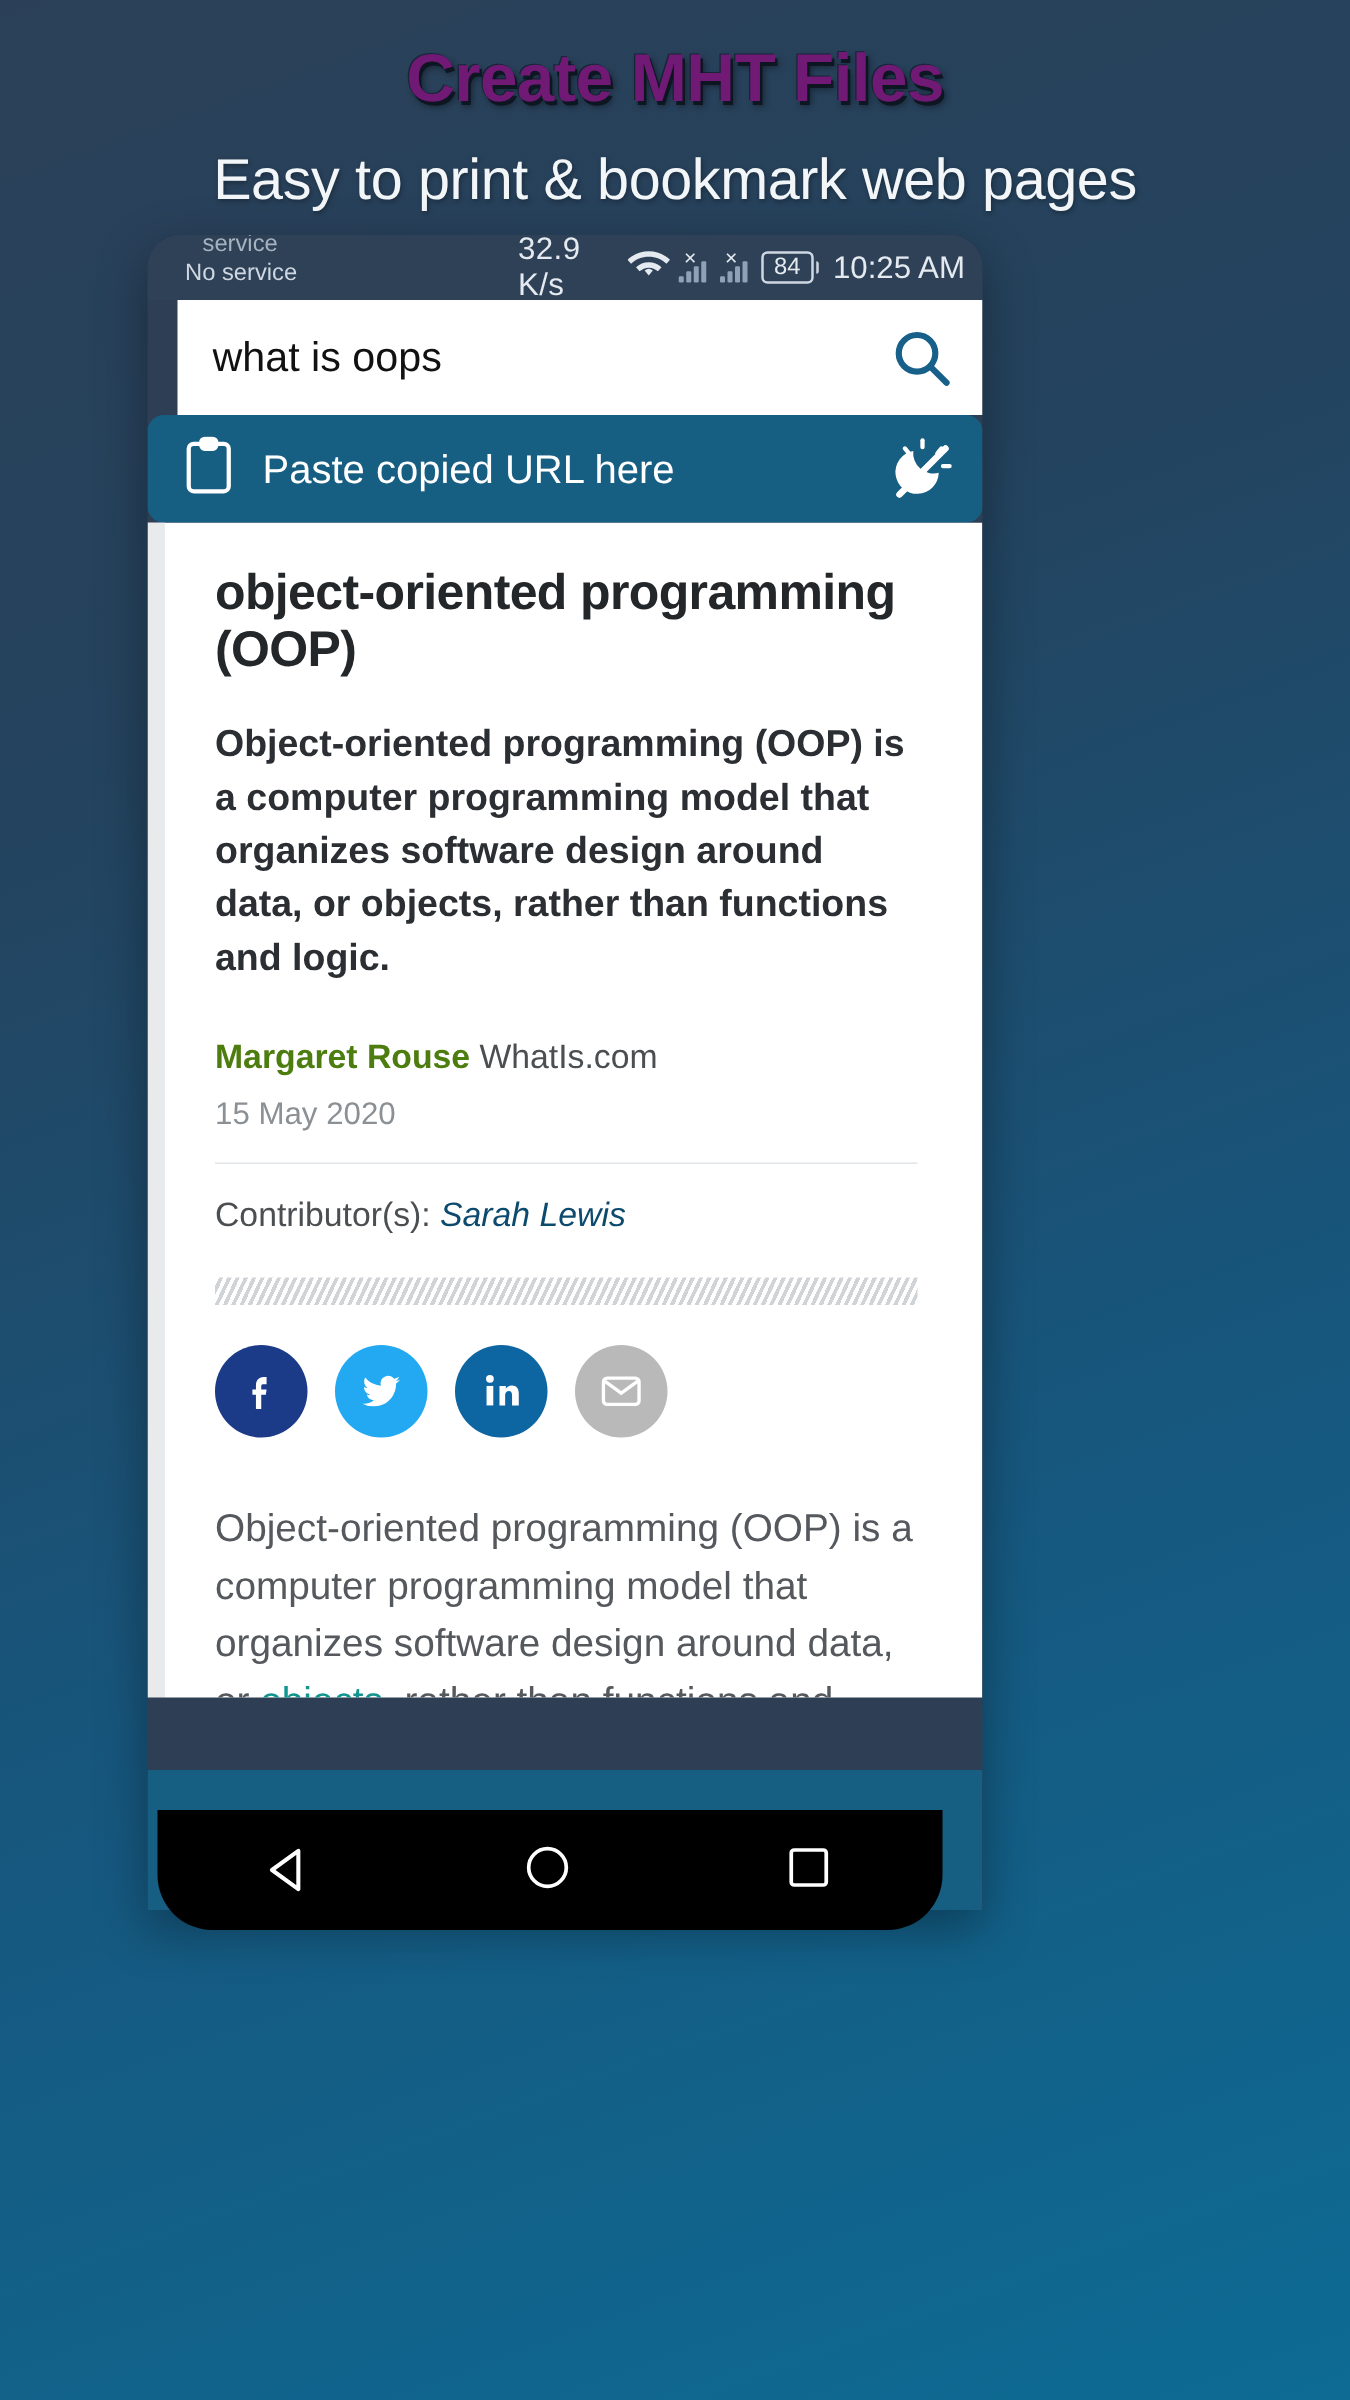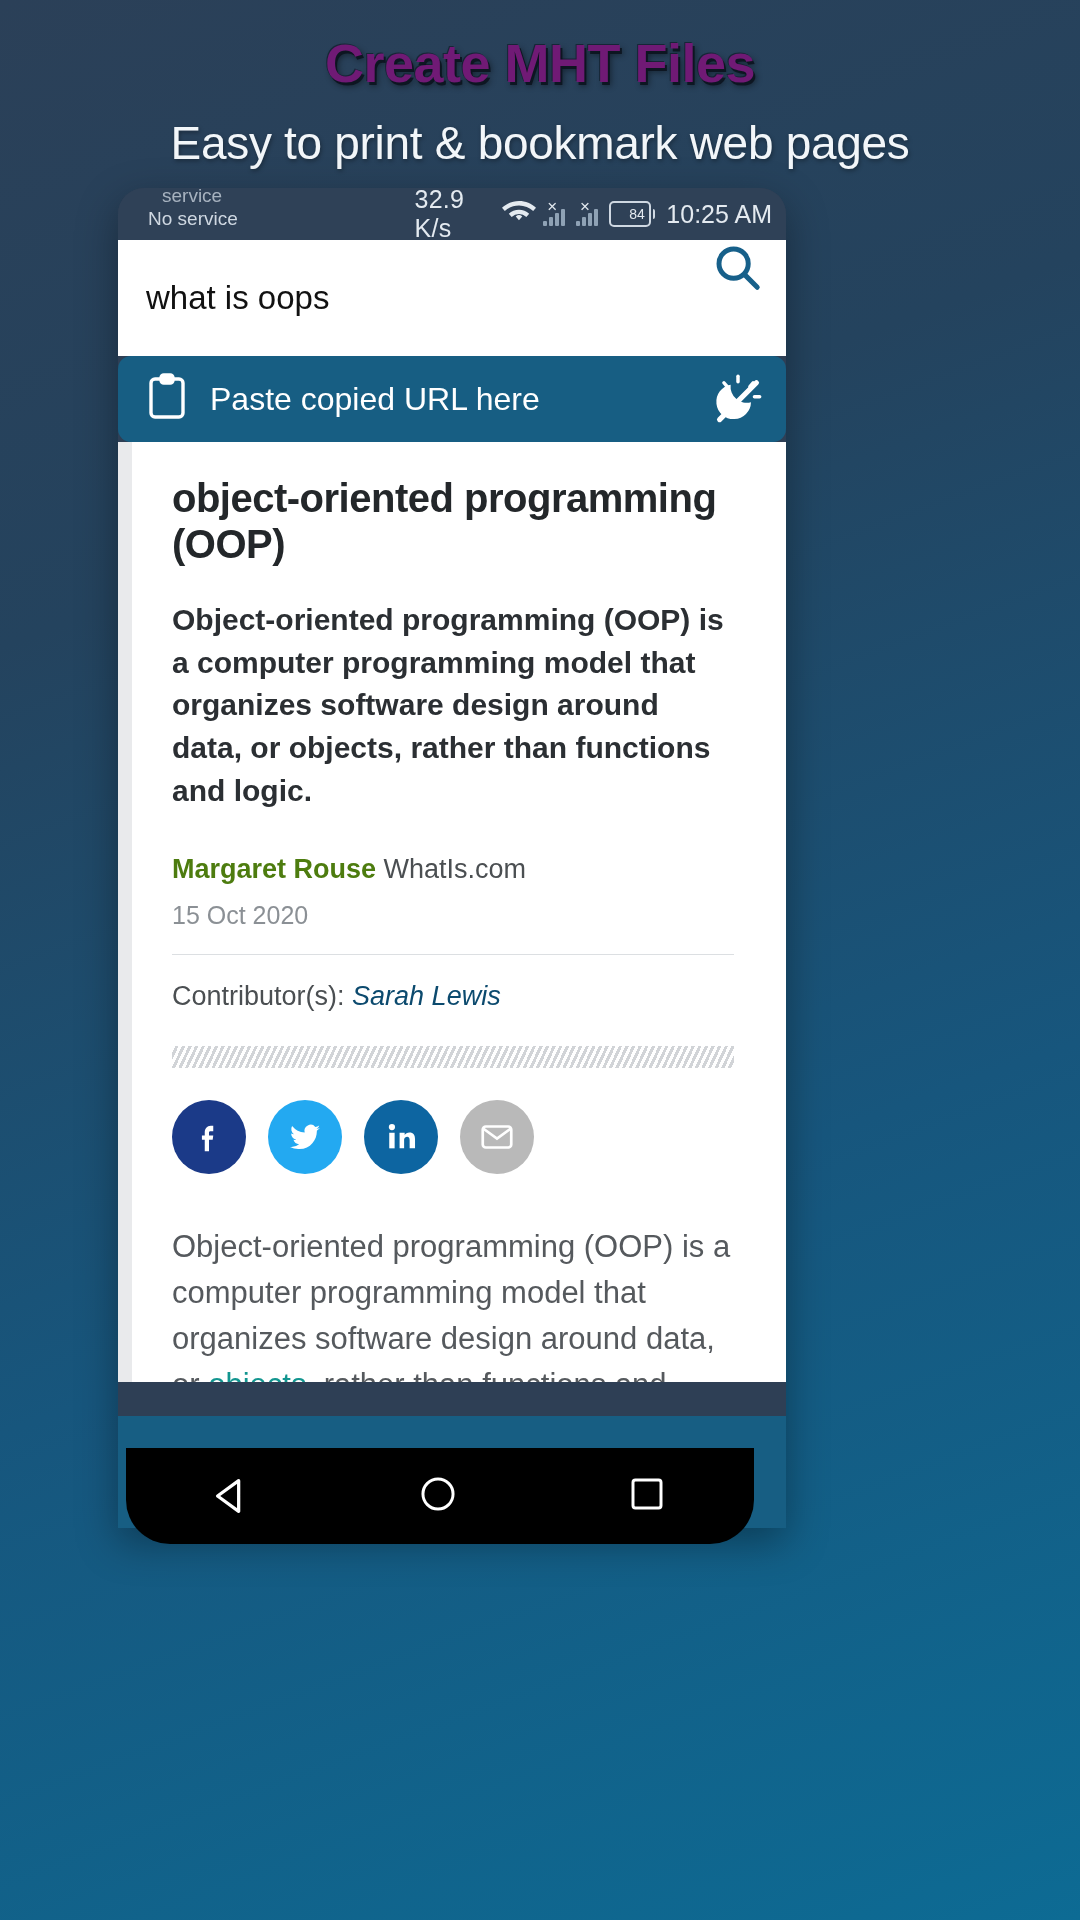--- a/index.html
+++ b/index.html
@@ -41,27 +41,27 @@
   #sb-carrier .main  { position:absolute; left:16px; top:20px; }
   #sb-right { margin-left:auto; display:flex; align-items:center; gap:7px; font-size:24px; }
   #sb-speed { font-size:25px; letter-spacing:.3px; }
   .sig { position:relative; display:inline-block; width:30px; height:24px; }
   .sig .bars { display:flex; align-items:flex-end; gap:2px; height:18px; margin-top:6px; }
   .sig .bars i { display:block; width:4px; background:#8fa2b5; border-radius:1px; }
   .sig .bars i:nth-child(1){height:5px}.sig .bars i:nth-child(2){height:9px}
   .sig .bars i:nth-child(3){height:13px}.sig .bars i:nth-child(4){height:17px}
   .sig .x { position:absolute; top:-5px; left:4px; font-size:17px; color:#e4eaf0; }
   #battery { border:2px solid #cfd8e2; border-radius:5px; padding:0 4px;
-             font-size:14px; line-height:22px; min-width:42px; text-align:right; }
+             font-size:19px; line-height:22px; min-width:42px; text-align:center; }
   #bat-tip { width:3px; height:10px; background:#cfd8e2; border-radius:0 2px 2px 0; margin-left:-5px; }
   #sb-time { font-size:25px; margin-left:4px; white-space:nowrap; }
 
   
-  #searchbar { background:#ffffff; height:116px; display:flex; 
-               padding:0 22px 0 28px; }
+  #searchbar { background:#ffffff; height:92px; display:flex; align-items:center;
+               padding:0 22px 0 28px;margin-left:24px; }
   #search-input { flex:1; border:none; outline:none; font-size:33px; color:#111;
                   font-family:"Liberation Sans", sans-serif; background:transparent; }
   #search-icon { width:54px; height:54px; flex:none; }
 
   
   #pastebar { background:#175e83; height:86px; display:flex; align-items:center;
               padding:0 22px 0 28px; gap:22px;border-radius:13px; }
   #paste-label { color:#fff; font-size:32px; }
   #night-icon { margin-left:auto; width:52px; height:52px; }
 
@@ -181,21 +181,21 @@
   </div>
 
   <div id="webview">
     <div id="page">
       <div id="art-title">object-oriented programming (OOP)</div>
       <div id="art-lead">Object-oriented programming (OOP) is a computer programming model that organizes software design around data, or objects, rather than functions and logic.</div>
       <div id="byline">
         <a href="#">Margaret Rouse</a>
         <span>WhatIs.com</span>
       </div>
-      <div id="art-date">15 Oct 2020</div>
+      <div id="art-date">15 May 2020</div>
       <div id="divider"></div>
       <div id="contrib">
         <span>Contributor(s):</span>
         <a href="#">Sarah Lewis</a>
       </div>
       <div id="hatch"></div>
       <div id="social">
         <span class="soc" style="background:#1b3a88">
           <svg width="34" height="34" viewBox="0 0 24 24" fill="#fff">
               <path d="M15 8h-2.2c-.4 0-.8.4-.8 1v2H15l-.4 3h-2.6v8H9v-8H7v-3h2V8.6C9 6.1 10.6 4 13.2 4H15v4z"></path>

